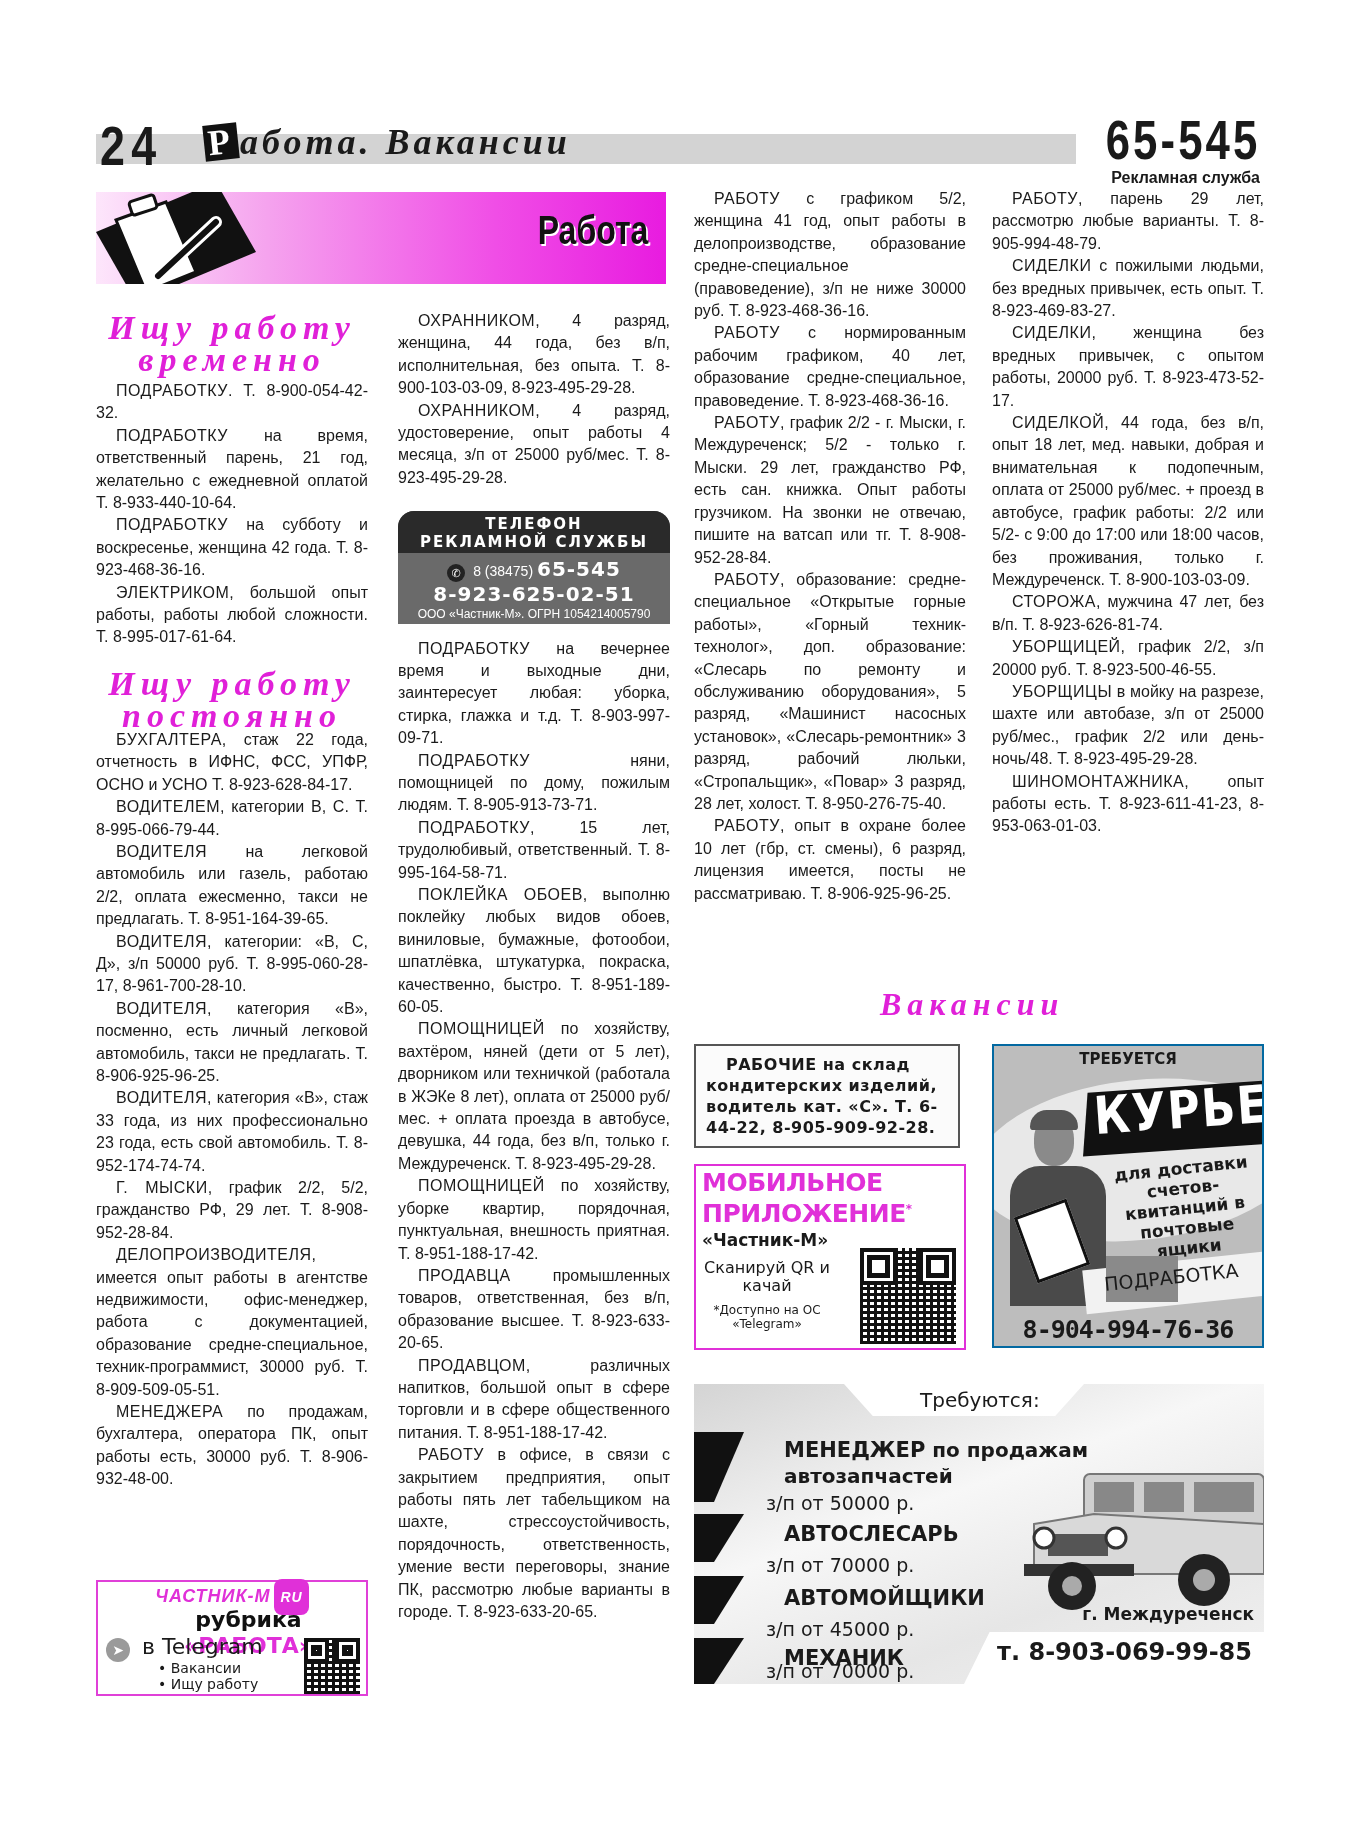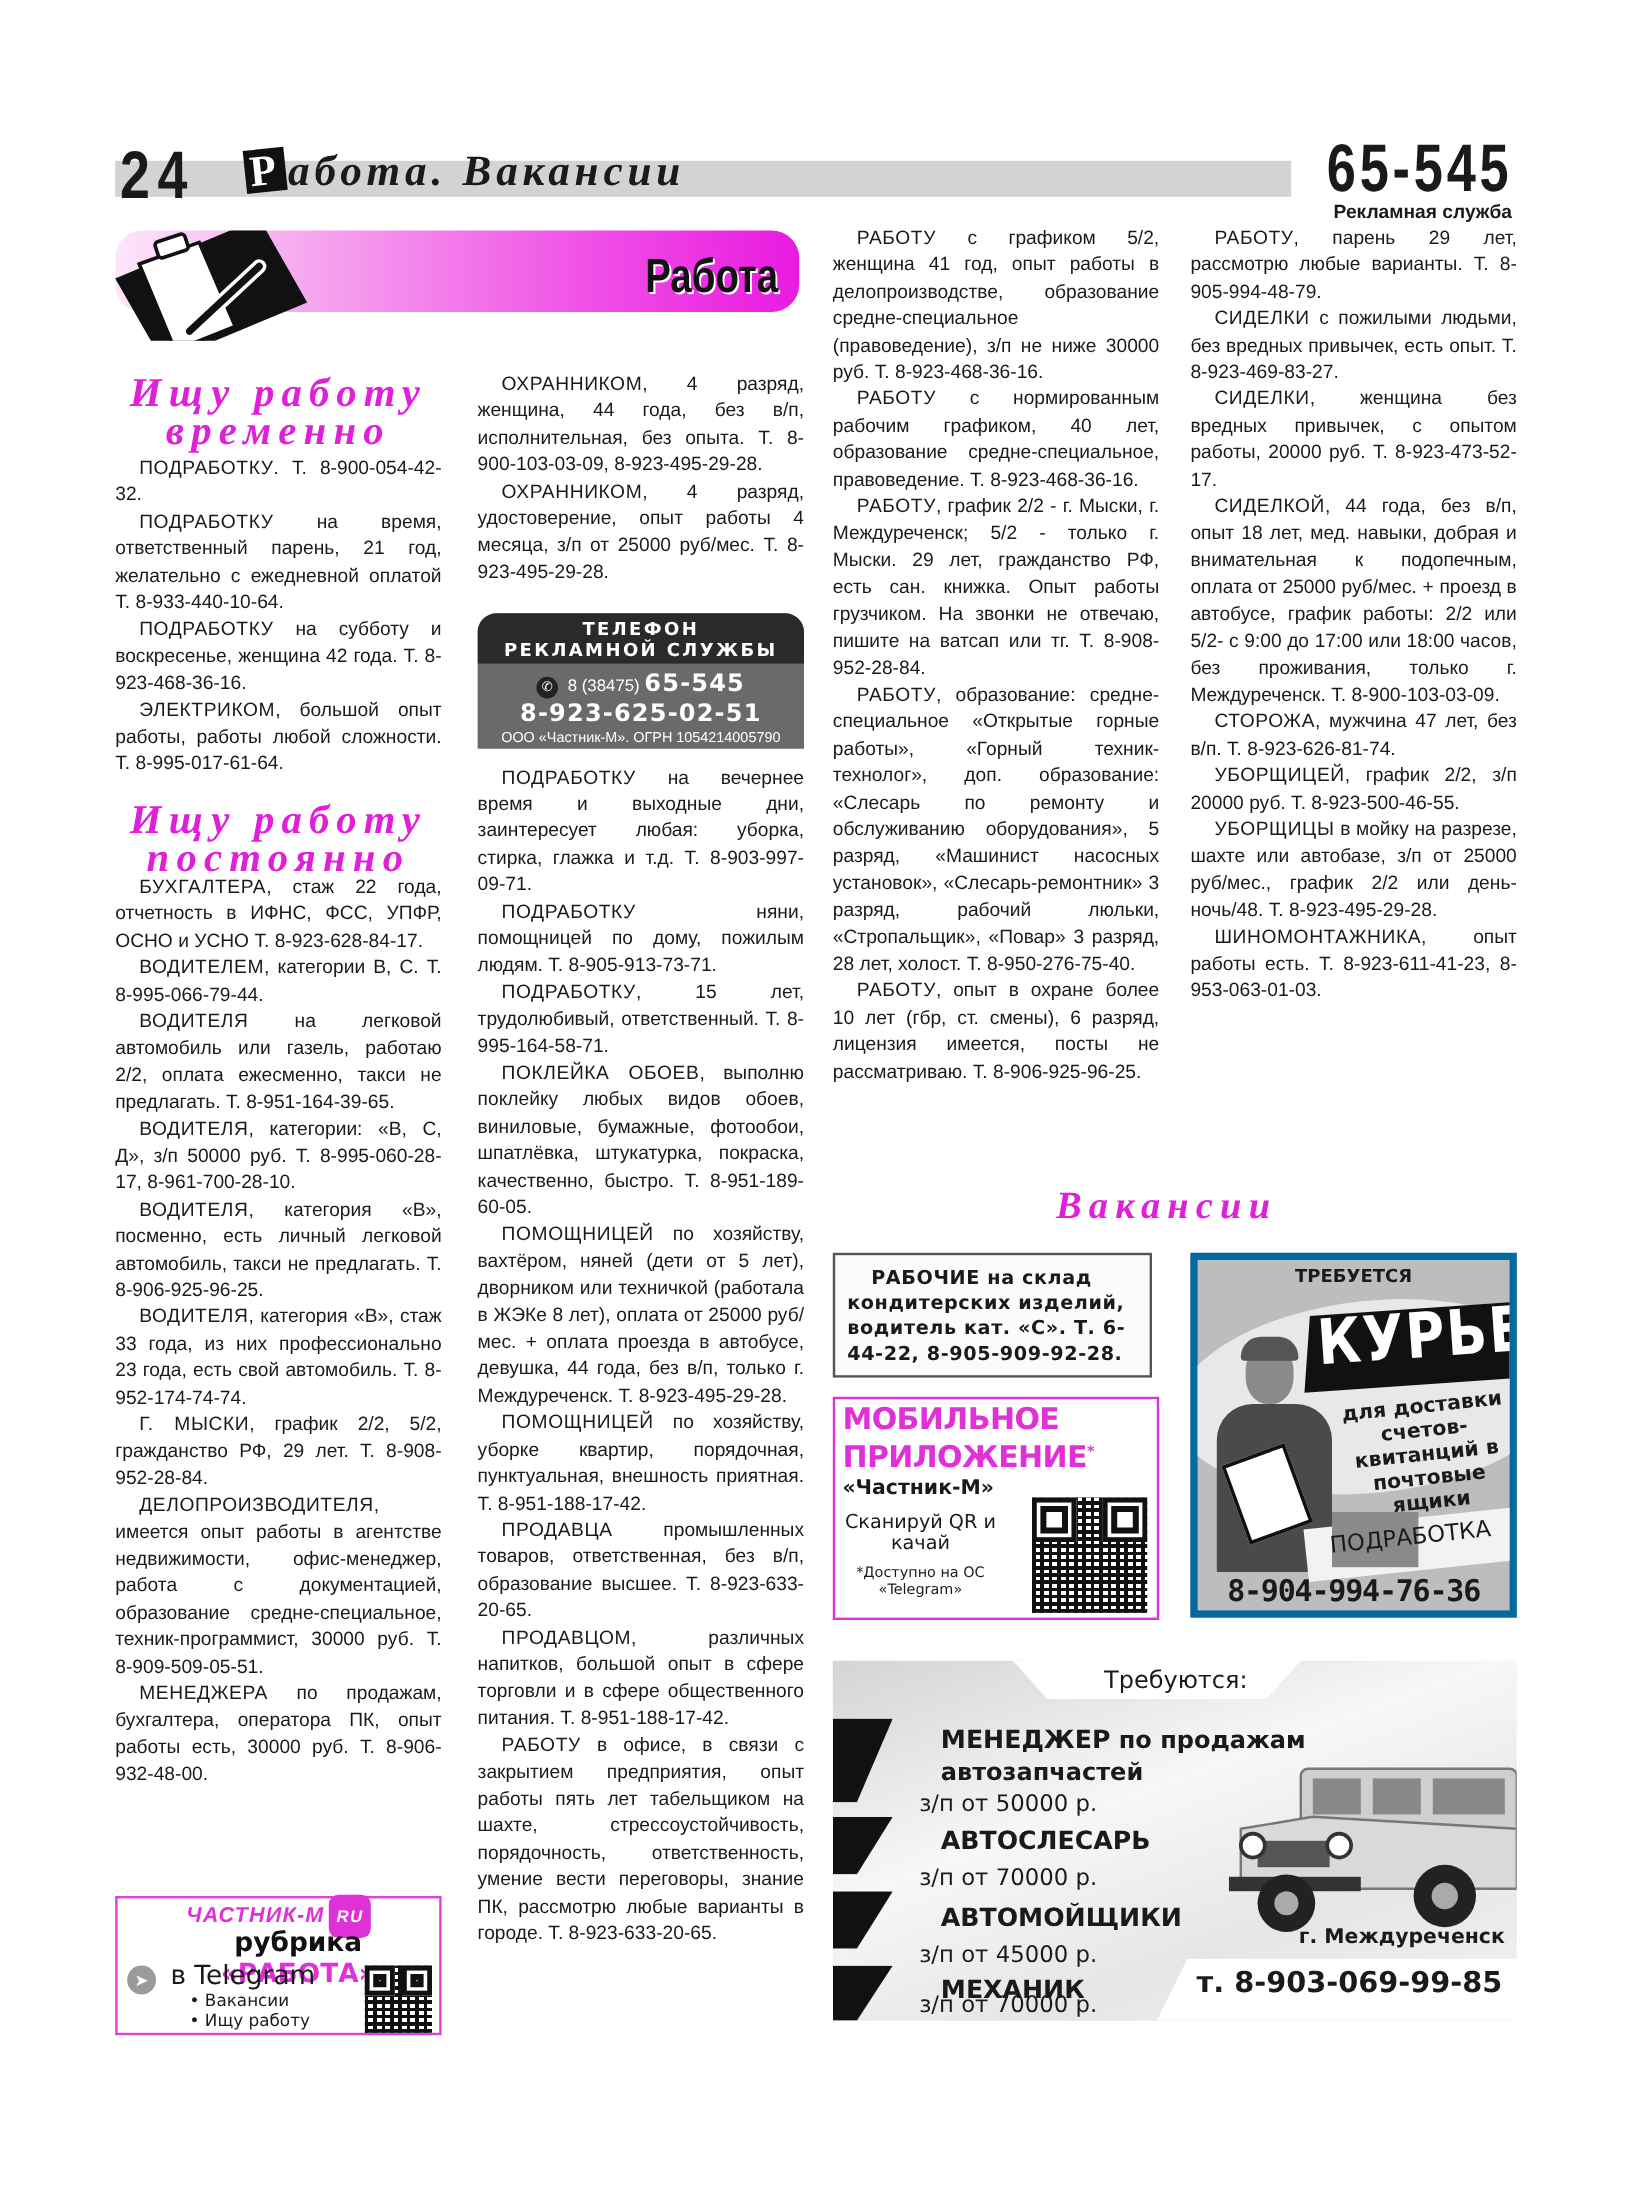--- a/index.html
+++ b/index.html
@@ -9,21 +9,21 @@
   
   .hdr-bar { position: absolute; left: 96px; top: 134px; width: 980px; height: 30px; background: #d3d3d3; }
   .pg-num { position: absolute; left: 100px; top: 118px; font: bold 56px/1 "Liberation Sans Narrow", "Liberation Sans", sans-serif; transform: scaleX(0.8); transform-origin: left; letter-spacing: 8px; }
   .sect-title { position: absolute; left: 204px; top: 124px; font: italic bold 36px/1 "Liberation Serif", serif; letter-spacing: 4px; }
   .sect-title .cap { display: inline-block; background: #111; color: #fff; font-style: normal; padding: 0 4px; margin-right: 2px; transform: rotate(-6deg); }
   .ad-phone { position: absolute; right: 96px; top: 112px; text-align: right; }
   .ad-phone .num { font: bold 56px/1 "Liberation Sans", sans-serif; transform: scaleX(0.78); transform-origin: right; letter-spacing: 4px; display: block; }
   .ad-phone .lbl { font: bold 16px/1 "Liberation Sans", sans-serif; display: block; margin-top: 2px; }
 
   
-  .banner { position: absolute; left: 96px; top: 192px; width: 570px; height: 68px; background: linear-gradient(90deg, #fde6fb 0%, #f5a3ee 30%, #f04ee6 70%, #e81be0 100%); border-radius: 23px; }
+  .banner { position: absolute; left: 96px; top: 192px; width: 570px; height: 92px; background: linear-gradient(90deg, #fde6fb 0%, #f5a3ee 30%, #f04ee6 70%, #e81be0 100%); }
   .banner .dark { position: absolute; left: 0; top: 0; width: 160px; height: 92px; }
   .banner .title { position: absolute; right: 18px; top: 18px; font: bold 40px/1 "Liberation Sans Narrow","Liberation Sans", sans-serif; transform: scaleX(0.8); transform-origin: right; color: #111; text-shadow: 2px 2px 0 #fff; }
 
   
   .col { position: absolute; font-size: 16px; line-height: 22.4px; text-align: justify; }
   .col p { text-indent: 20px; margin: 0; }
   .col p b { font-weight: normal; letter-spacing: 0.5px; }
   .col1 { left: 96px; top: 380px; width: 272px; }
   .col2 { left: 398px; top: 310px; width: 272px; }
   .col3 { left: 694px; top: 188px; width: 272px; }
@@ -66,21 +66,21 @@
   .box-rab p { text-indent: 20px; }
 
   .box-app { position: absolute; left: 694px; top: 1164px; width: 272px; height: 186px; border: 2px solid #e030d8; padding: 4px 6px; }
   .box-app .t { font: bold 25px/26px "DejaVu Sans", sans-serif; color: #e030d8; letter-spacing: -0.5px; }
   .box-app .t sup { font-size: 12px; }
   .box-app .n { font: bold 17px/22px "DejaVu Sans", sans-serif; margin-top: 2px; }
   .box-app .s { font: 16px/18px "DejaVu Sans", sans-serif; text-align: center; width: 130px; margin-top: 8px; }
   .box-app .a { font: 12px/14px "DejaVu Sans", sans-serif; text-align: center; width: 130px; margin-top: 8px; }
   .box-app .qr { right: 8px; top: 82px; width: 96px; height: 96px; }
 
-  .box-cour { position: absolute; left: 992px; top: 1044px; width: 272px; height: 304px; border: 6px solid #0369a1; background: #bdbdbd; overflow: hidden; }
+  .box-cour { position: absolute; left: 992px; top: 1044px; width: 272px; height: 304px; border: 2px solid #0369a1; background: #bdbdbd; overflow: hidden; }
   .box-cour .req { position: absolute; left: 0; right: 0; top: 6px; text-align: center; font: bold 15px/1 "DejaVu Sans", sans-serif; }
   .box-cour .swoosh { position: absolute; left: -20px; top: 34px; width: 330px; height: 160px; background: #e8e8e8; border-radius: 50%; transform: rotate(-6deg); }
   .box-cour .ktag { position: absolute; left: 92px; top: 40px; width: 190px; height: 64px; background: #111; transform: skewX(-8deg) rotate(-4deg); }
   .box-cour .kur { position: absolute; left: 100px; top: 44px; color: #fff; font: bold 52px/1 "DejaVu Sans", sans-serif; letter-spacing: 2px; transform: rotate(-4deg) scaleX(0.85); transform-origin: left; }
   .box-cour .desc { position: absolute; left: 116px; top: 112px; width: 150px; text-align: center; font: bold 17px/20px "DejaVu Sans", sans-serif; transform: rotate(-6deg); }
   .box-cour .person { position: absolute; left: 6px; top: 60px; width: 110px; height: 200px; }
   .box-cour .person .head { position: absolute; left: 34px; top: 10px; width: 40px; height: 50px; background: #8a8a8a; border-radius: 45%; }
   .box-cour .person .cap { position: absolute; left: 30px; top: 4px; width: 48px; height: 20px; background: #555; border-radius: 20px 20px 4px 4px; }
   .box-cour .person .body { position: absolute; left: 10px; top: 60px; width: 96px; height: 140px; background: #4a4a4a; border-radius: 30px 30px 0 0; }
   .box-cour .person .board { position: absolute; left: 24px; top: 100px; width: 56px; height: 70px; background: #fff; border: 3px solid #111; transform: rotate(-20deg); }

